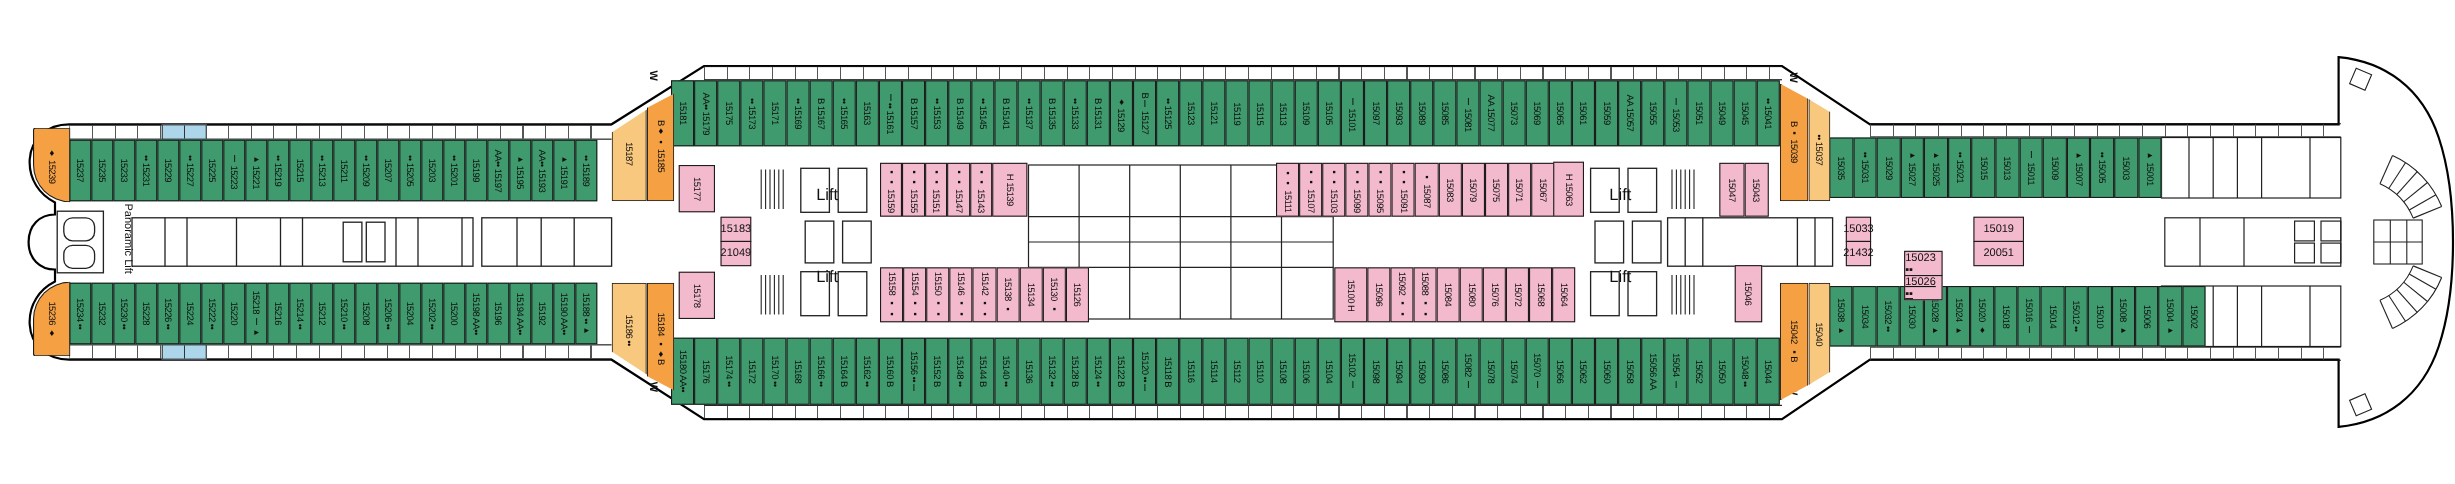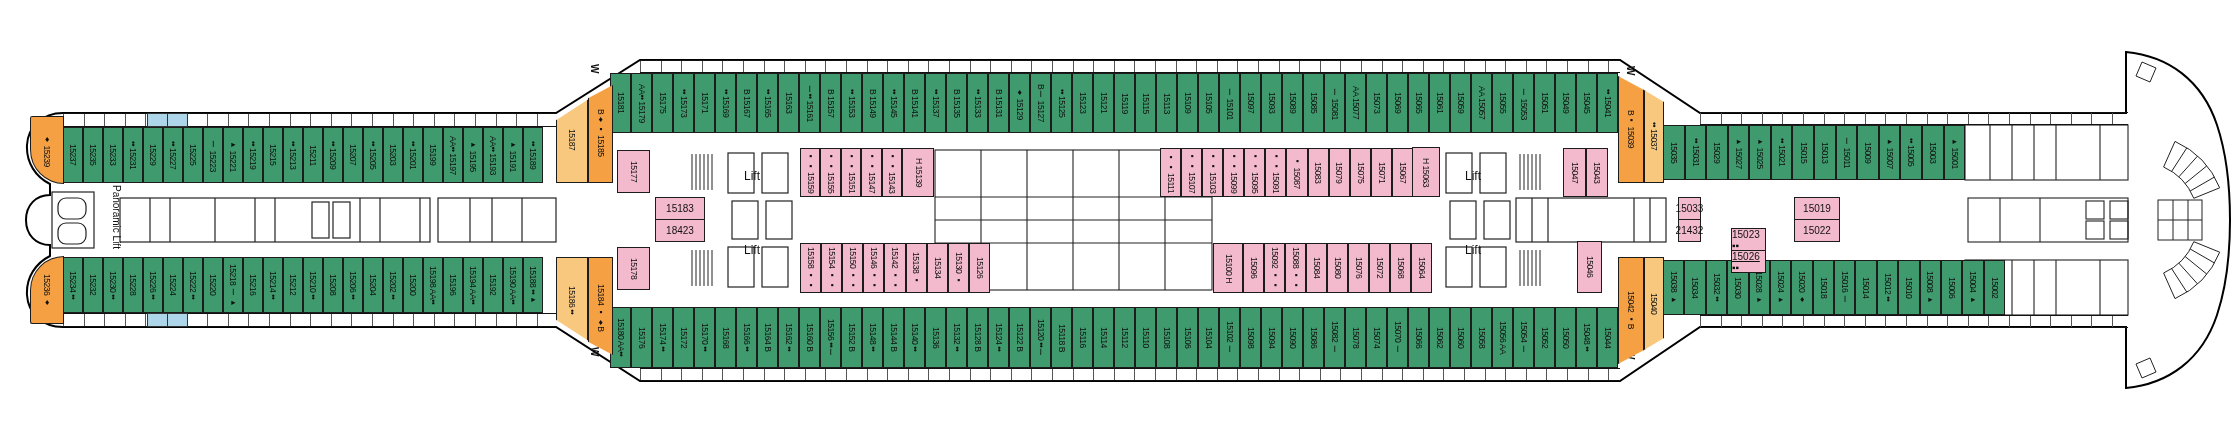--- a/index.html
+++ b/index.html
@@ -20,21 +20,21 @@
         display:flex;align-items:center;justify-content:center;writing-mode:vertical-rl;
         text-orientation:mixed;font-size:8.6px;line-height:1;letter-spacing:-0.5px;color:#101010;}
   .hstack{position:absolute;z-index:2;}
   .hcell{box-sizing:border-box;height:23px;border:1px solid #1c1c1c;background:#f3bace;
          display:flex;align-items:center;justify-content:center;font-size:10px;color:#101010;}
   .strip{position:absolute;z-index:1;box-sizing:border-box;background:
          repeating-linear-gradient(90deg,#555 0 1px,transparent 1px 20.6px);
          border-top:1px solid #111;border-bottom:1px solid #111;}
   .bluecells{position:absolute;z-index:2;box-sizing:border-box;border:1px solid #333;
          background:#aed6ea;background-image:linear-gradient(90deg,transparent 0 49%,#333 49% 51%,transparent 51%);}
-  .lift-label{position:absolute;z-index:3;font-size:12px;color:#111;text-align:center;}
+  .lift-label{position:absolute;z-index:3;font-size:15px;color:#111;text-align:center;}
   .pan-label{position:absolute;z-index:3;font-size:10px;color:#111;writing-mode:vertical-rl;
          text-orientation:mixed;line-height:1.15;letter-spacing:0;}
 </style>
 </head>
 <body>
 
 <div id="plan">
 
   <svg id="baseSvg" width="2232" height="440" viewBox="0 0 2232 440">
 
@@ -901,35 +901,35 @@
   <div class="vcab p" style="left:617px;top:247px;width:33px;height:43px;">
       <span>15178</span>
     </div>
   <div class="vcab p" style="left:1412px;top:147px;width:28px;height:50px;">
       <span>H 15063</span>
     </div>
   <div class="vcab p" style="left:1577px;top:241px;width:25px;height:52px;">
       <span>15046</span>
     </div>
 
-  <div class="hstack" style="left:655px;top:197px;width:50px;">
+  <div class="hstack" style="left:655px;top:197px;width:28px;">
     <div class="hcell">15183</div>
-    <div class="hcell" style="margin-top:-1px;">18423</div>
+    <div class="hcell" style="margin-top:-1px;">21049</div>
   </div>
   <div class="hstack" style="left:1678px;top:197px;width:23px;">
     <div class="hcell">15033</div>
     <div class="hcell" style="margin-top:-1px;">21432</div>
   </div>
   <div class="hstack" style="left:1731px;top:197px;width:35px;margin-top:31px;">
     <div class="hcell">15023 ▪▪</div>
     <div class="hcell" style="margin-top:-1px;text-decoration:underline;">15026 ▪▪</div>
   </div>
   <div class="hstack" style="left:1794px;top:197px;width:46px;border-radius:22px;">
     <div class="hcell">15019</div>
-    <div class="hcell" style="margin-top:-1px;">15022</div>
+    <div class="hcell" style="margin-top:-1px;">20051</div>
   </div>
 
   <div class="lift-label" style="left:731px;top:169px;width:42px;">Lift</div>
   <div class="lift-label" style="left:731px;top:243px;width:42px;">Lift</div>
   <div class="lift-label" style="left:1451px;top:169px;width:44px;">Lift</div>
   <div class="lift-label" style="left:1451px;top:243px;width:44px;">Lift</div>
   <div class="pan-label" style="left:96px;top:185px;width:26px;height:84px;">Panoramic Lift</div>
 
 </div>
 

